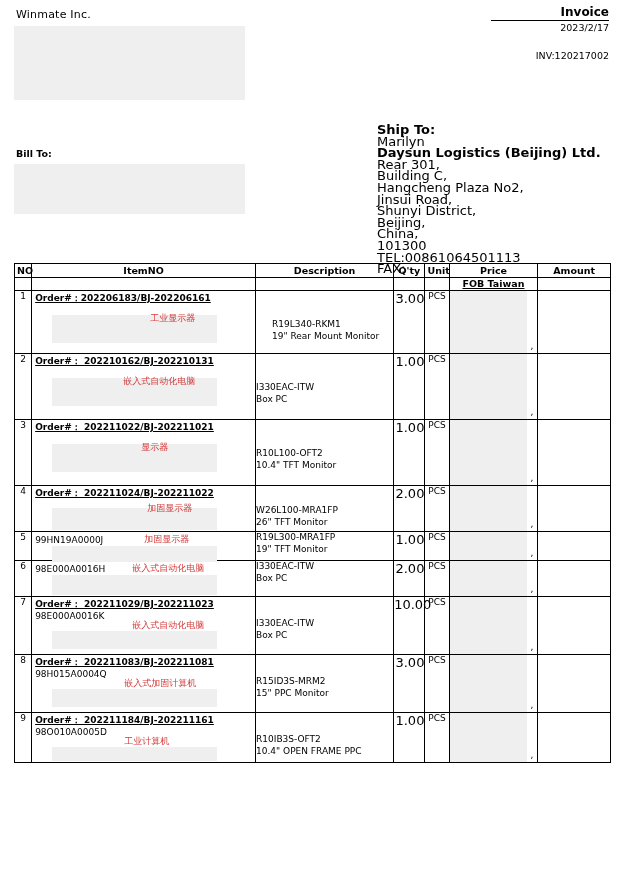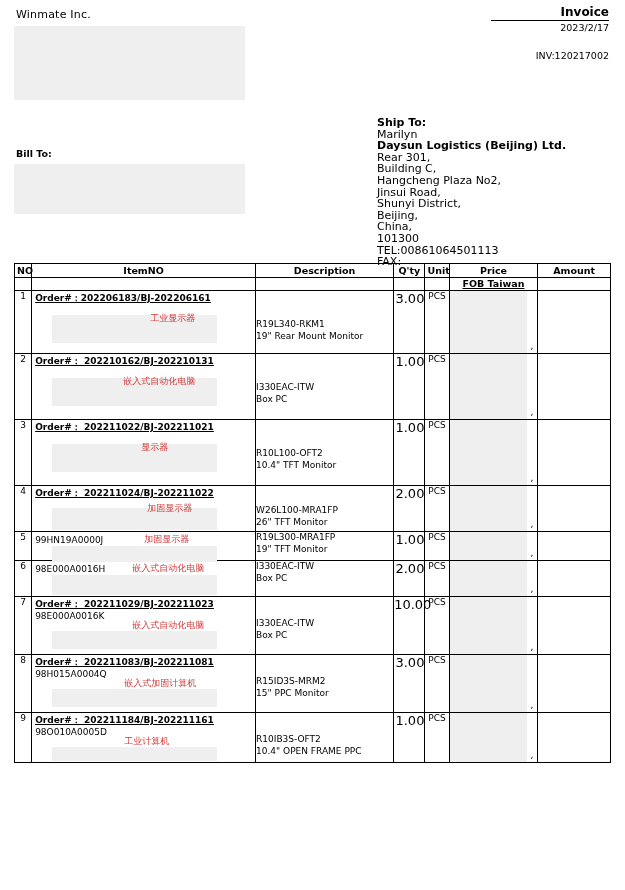--- a/index.html
+++ b/index.html
@@ -91,23 +91,23 @@
     position: absolute;
     left: 14px;
     top: 56px;
     width: 231px;
     height: 50px;
     background: #efefef;
   }
   .ship {
     position: absolute;
     left: 377px;
-    top: 9px;
+    top: 16px;
     line-height: 11.6px;
-    font-size: 11px;
+    font-size: 13px;
   }
   .ship b { font-weight: bold; }
 
   
   table.items {
     width: 597px;
     margin: 0 14px;
     border-collapse: collapse;
     table-layout: fixed;
     font-size: 9px;
@@ -288,21 +288,21 @@
       <tr>
         <td class="no">1</td>
         <td>
           <div class="itemcell" style="height:57px;">
             <span class="order">Order#：202206183/BJ-202206161</span>
             <div class="redact" style="top:24px;"></div>
             <span class="cn" style="padding-left:115px;padding-top:8px;">工业显示器</span>
           </div>
         </td>
         <td class="desccell">
-          <div style="padding-top:28px;">
+          <div style="padding-top:28px;margin-left:16px;">
             <span>R19L340-RKM1</span><br>
             <span>19" Rear Mount Monitor</span>
           </div>
         </td>
         <td class="qty">3.00</td>
         <td class="unit">PCS</td>
         <td class="price">
           <div class="price-redact"></div>
           <span class="dot">,</span>
         </td>

